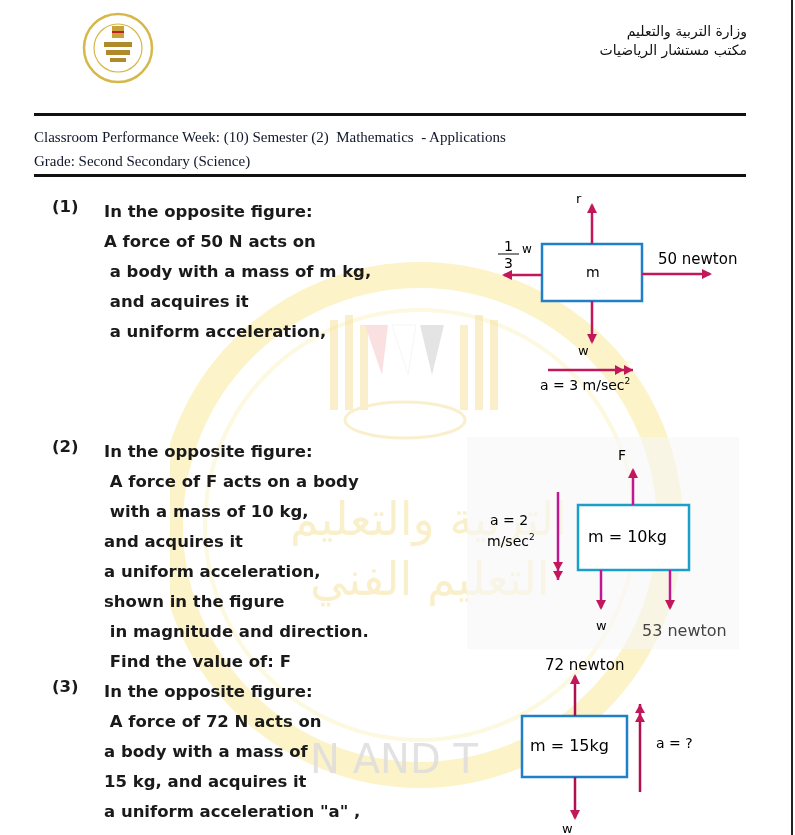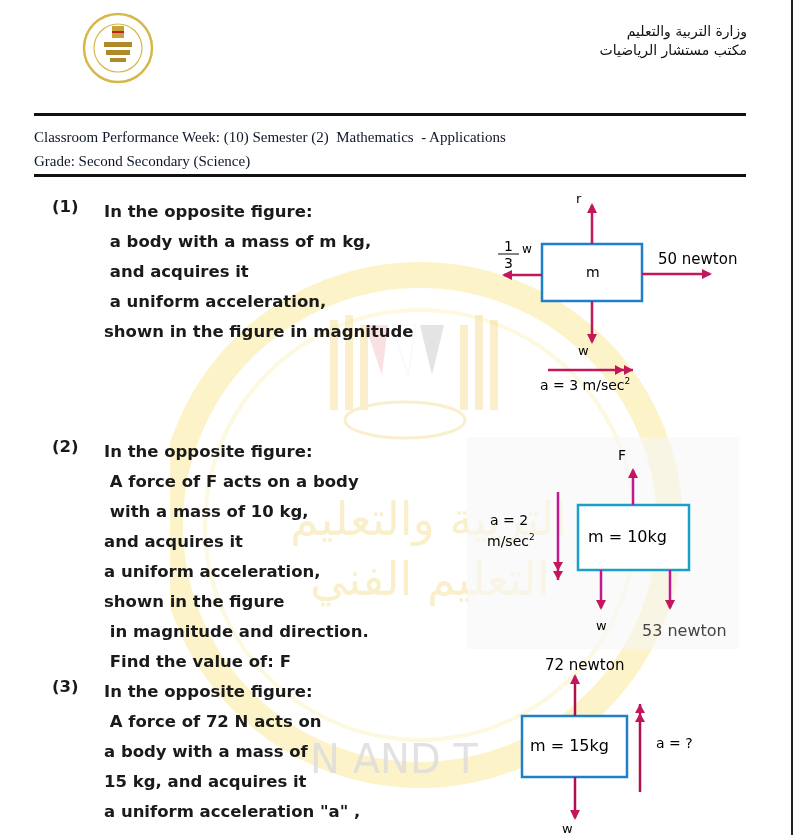--- a/index.html
+++ b/index.html
@@ -77,24 +77,24 @@
 <div class="title-block">
   <div>Classroom Performance Week: (10) Semester (2)  Mathematics  - Applications</div>
   <div>Grade: Second Secondary (Science)</div>
 </div>
 <div class="rule-bottom"></div>
 
 <div class="q q1">
   <span class="num">(1)</span>
   <div class="lines">
     <div class="line">In the opposite figure:</div>
+    <div class="line">A force of 50 N acts on</div>
     <div class="line"> a body with a mass of m kg,</div>
     <div class="line"> and acquires it</div>
     <div class="line"> a uniform acceleration,</div>
-    <div class="line">shown in the figure in magnitude</div>
   </div>
 </div>
 
 <div class="q q2">
   <span class="num">(2)</span>
   <div class="lines">
     <div class="line">In the opposite figure:</div>
     <div class="line"> A force of F acts on a body</div>
     <div class="line"> with a mass of 10 kg,</div>
     <div class="line">and acquires it</div>

